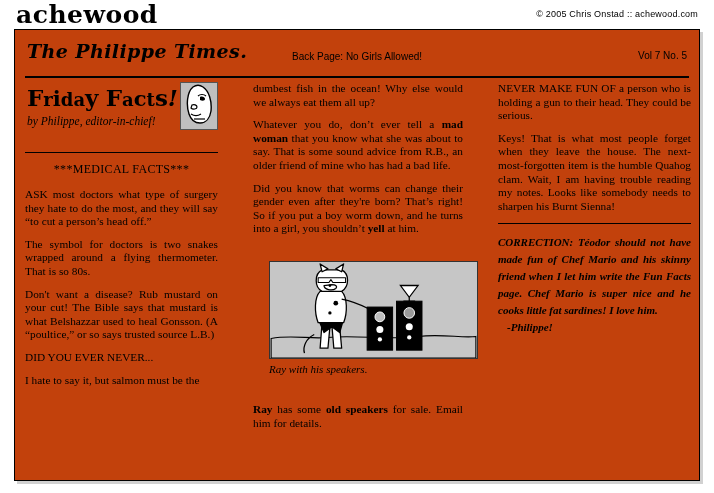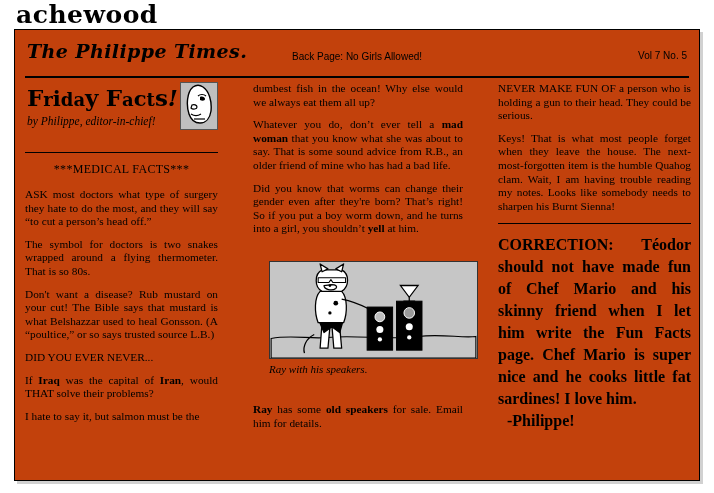--- a/index.html
+++ b/index.html
@@ -190,40 +190,42 @@
   figcaption {
     font-style: italic;
     font-size: 11px;
     margin-top: 4px;
     margin-bottom: 8px;
   }
 
   
   .correction {
     font-weight: bold;
-    font-size: 16px;
-    line-height: 22px;
+    font-style: italic;
+    font-size: 11px;
+    line-height: 17px;
     text-align: justify;
   }
   .correction .sig {
     display: block;
     text-align: left;
     margin-left: 9px;
   }
 
   b { font-weight: bold; }
   i { font-style: italic; }
 </style>
 </head>
 <body>
 
 <div class="page">
 
   <div class="topbar">
     <div class="logo">achewood</div>
+    <div class="copyright">© 2005 Chris Onstad :: achewood.com</div>
   </div>
 
   <div class="paper">
 
     <div class="masthead">
       <div class="masthead-title">The Philippe Times.</div>
       <div class="masthead-center">Back Page: No Girls Allowed!</div>
       <div class="masthead-right">Vol 7 No. 5</div>
     </div>
 
@@ -256,21 +258,20 @@
 
         <hr class="rule">
 
         <div class="section-head">***MEDICAL FACTS***</div>
 
         <p class="body">ASK most doctors what type of surgery they hate to do the most, and they will say “to cut a person’s head off.”</p>
         <p class="body">The symbol for doctors is two snakes wrapped around a flying thermometer. That is so 80s.</p>
         <p class="body">Don't want a disease? Rub mustard on your cut! The Bible says that mustard is what Belshazzar used to heal Gonsson. (A “poultice,” or so says trusted source L.B.)</p>
         <p class="body">DID YOU EVER NEVER...</p>
 
-        <p class="body"><span>If </span><b>Iraq</b><span> was the capital of </span><b>Iran</b><span>, would THAT solve their problems?</span></p>
 
         <p class="body">I hate to say it, but salmon must be the</p>
       </div>
 
       <div class="col">
         <p class="body">dumbest fish in the ocean! Why else would we always eat them all up?</p>
 
         <p class="body"><span>Whatever you do, don’t ever tell a </span><b>mad woman</b><span> that you know what she was about to say. That is some sound advice from R.B., an older friend of mine who has had a bad life.</span></p>
 
         <p class="body"><span>Did you know that worms can change their gender even after they're born? That’s right! So if you put a boy worm down, and he turns into a girl, you shouldn’t </span><b>yell</b><span> at him.</span></p>

